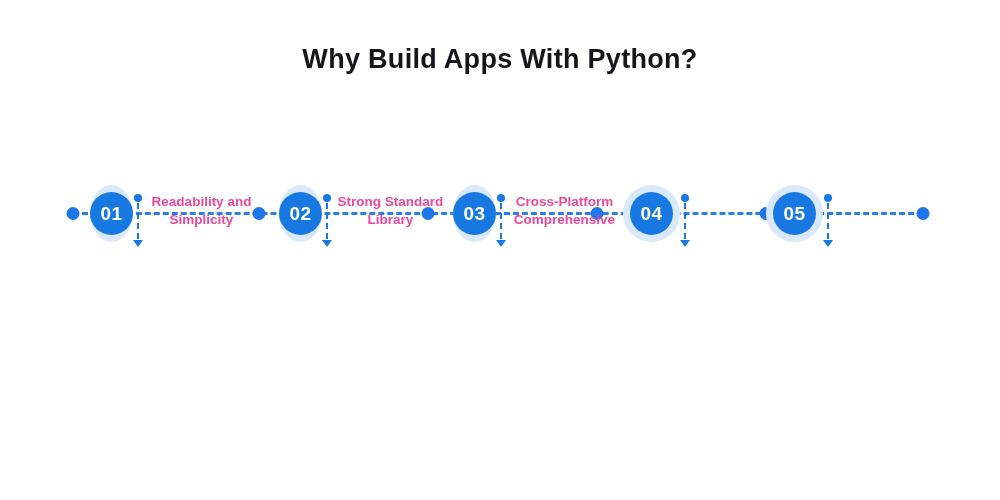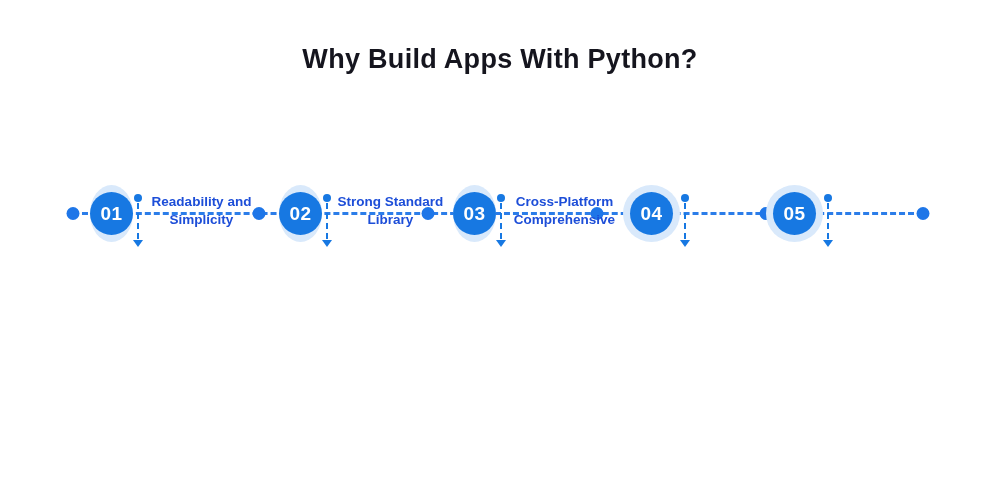--- a/index.html
+++ b/index.html
@@ -103,21 +103,21 @@
     border-right: 5px solid transparent;
     border-top: 7px solid #1778e2;
   }
   .m-label {
     margin-top: 8px;
     max-width: 142px;
     text-align: center;
     font-size: 13.5px;
     font-weight: bold;
     line-height: 17.5px;
-    color: #1d4ed8;
+    color: #ec4899;
   }
   
   .logo {
     position: absolute;
     left: 25px;
     top: 457px;
     display: flex;
     align-items: flex-start;
     gap: 3px;
   }

